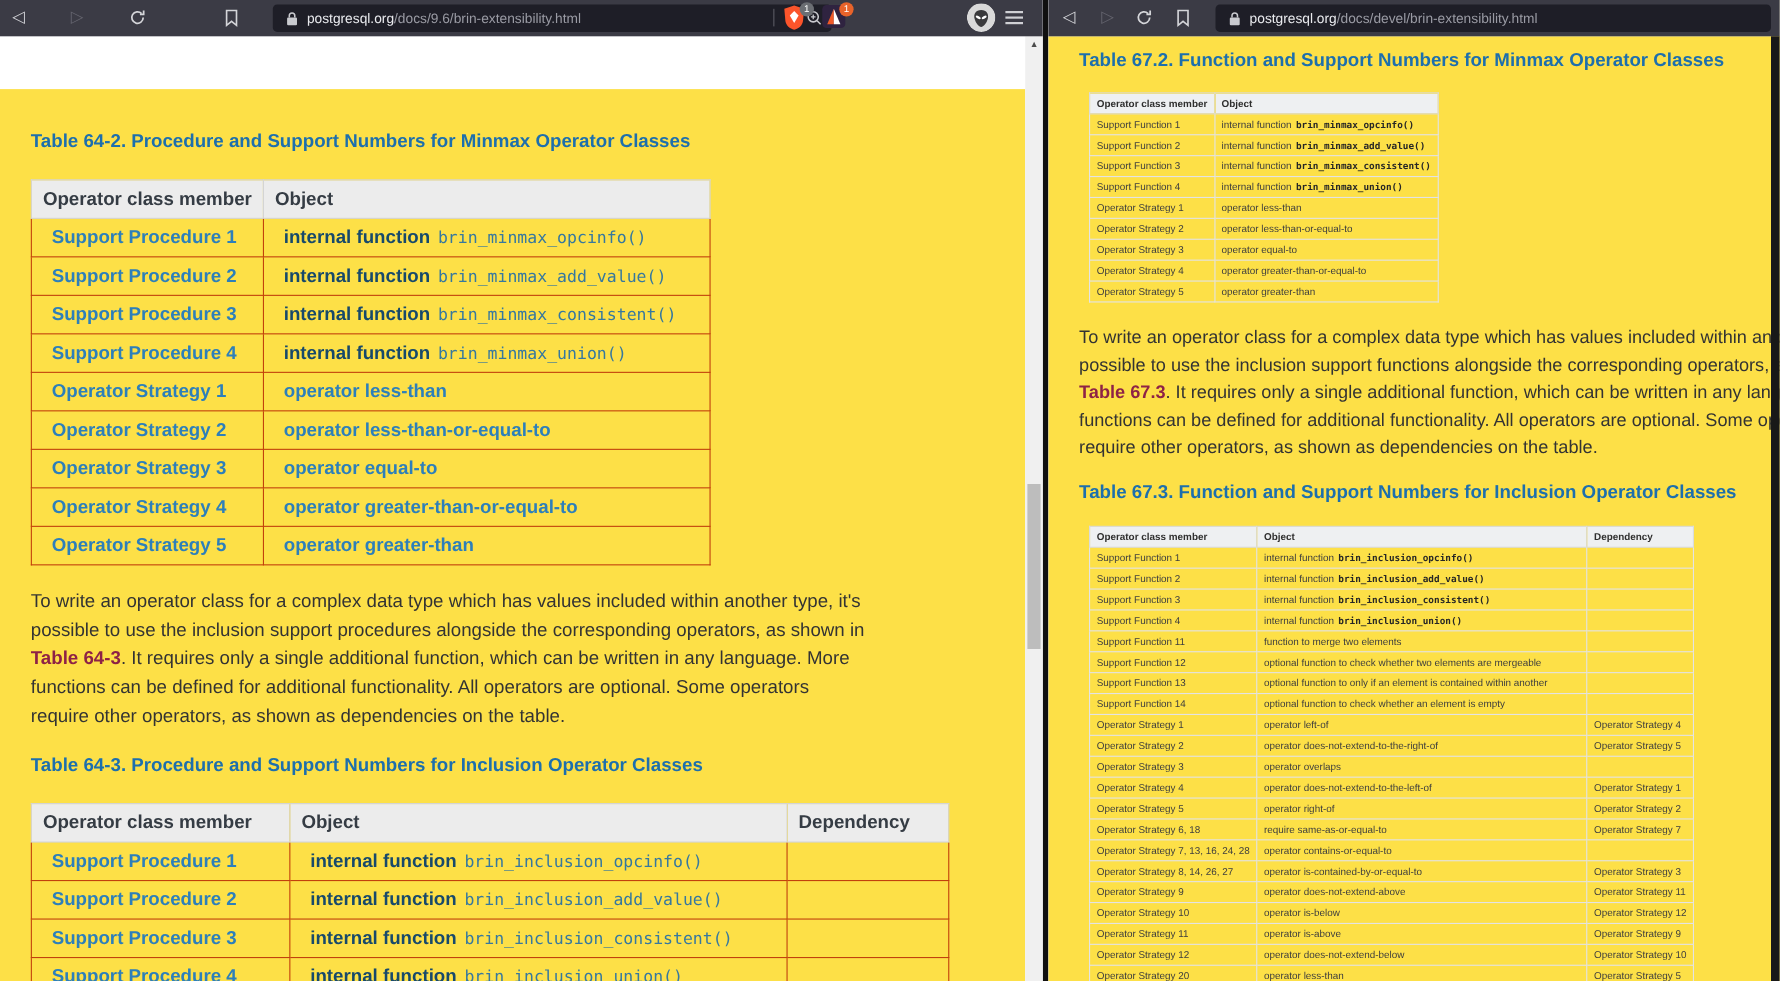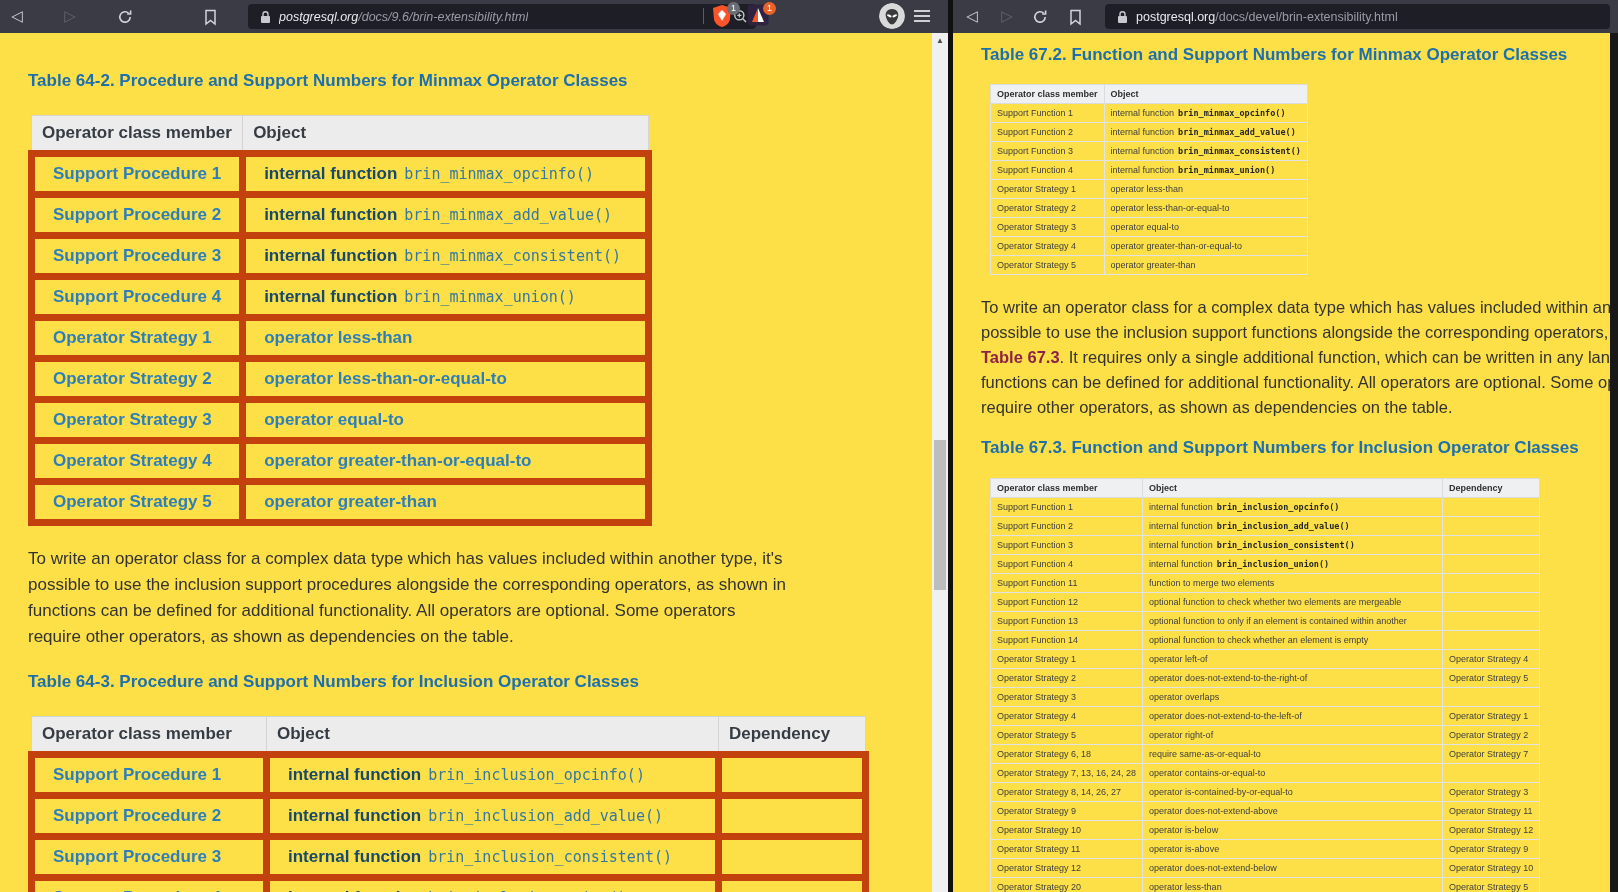--- a/index.html
+++ b/index.html
@@ -16,21 +16,21 @@
   .toolbar{position:absolute;top:0;left:0;right:0;height:33px;background:#3b3b45;z-index:5;}
   .tbtn{position:absolute;top:3px;width:26px;height:26px;color:#d4d5d9;
         font-size:15px;line-height:26px;text-align:center;cursor:default;}
   .tbtn.dim{color:#64646e;}
   .tbtn svg{vertical-align:middle;}
   .win-left .back{left:4px;} .win-left .fwd{left:57px;} .win-left .reload{left:112px;} .win-left .bmark{left:197px;}
   .win-right .back{left:6px;} .win-right .fwd{left:41px;} .win-right .reload{left:74px;} .win-right .bmark{left:109px;}
 
   .urlbar{position:absolute;top:4px;height:25px;background:#1e1e27;border-radius:4px;
           display:flex;align-items:center;}
-  .win-left .urlbar{left:248px;width:508px;font-style:italic;}
+  .win-left .urlbar{left:248px;width:508px;}
   .win-right .urlbar{left:152px;width:505px;}
   .lock{margin-left:12px;display:flex;align-items:center;}
   .url{font-size:12.5px;margin-left:8px;white-space:nowrap;overflow:hidden;}
   .dom{color:#e9eaee;} .path{color:#9a9ba4;}
   .zoomicon{margin-left:auto;margin-right:8px;display:flex;align-items:center;}
 
   .sep{position:absolute;left:703px;top:8px;width:1px;height:16px;background:#5a5a64;}
   .ext{position:absolute;top:4px;width:24px;height:24px;}
   .shield{left:711px;} .tri{left:747px;}
   .badge{position:absolute;top:-2px;right:-5px;min-width:13px;height:13px;border-radius:7px;
@@ -42,33 +42,33 @@
   .burger i{display:block;height:2px;background:#cfd0d4;margin-bottom:3px;}
 
   
   .scrollbar{position:absolute;top:33px;right:0;width:16px;bottom:0;background:#f0f0f0;z-index:4;}
   .sarrow{display:block;text-align:center;color:#4c4c4c;font-size:8px;line-height:15px;}
   .thumb{position:absolute;left:2px;width:12px;top:407px;height:150px;background:#bdbdbd;}
   .rstrip{position:absolute;top:33px;right:0;width:8px;bottom:0;background:#181818;z-index:6;}
 
   
   .page{position:absolute;top:33px;left:0;right:0;bottom:0;background:#fde047;overflow:hidden;}
-  .lpage{right:16px;padding:38px 0 0 28px;}
+  .lpage{right:16px;padding:38px 0 0 28px;margin-top:48px;}
   .rpage{padding:12px 0 0 28px;}
 
   .lh,.rh{margin:0;font-weight:bold;color:#1d6fad;font-size:17px;line-height:20px;white-space:nowrap;}
   .lpage .lh{margin-bottom:24px;}
   .lpage .lh.second{margin:22px 0 24px;}
   .rpage .rh{margin-bottom:19px;}
   .rpage .rh.second{margin:18px 0 20px;}
 
   table{border-collapse:collapse;table-layout:fixed;}
   .ltab th{background:#ececec;text-align:left;font-size:17px;color:#353c44;font-weight:bold;
            border:1px solid #d4d4d4;padding:0 10px;height:34px;white-space:nowrap;overflow:hidden;}
-  .ltab td{border:7px solid #c2410c;font-size:17px;padding:0 18px;height:34px;
+  .ltab td{border:1px solid #c2410c;font-size:17px;padding:0 18px;height:34px;
            white-space:nowrap;overflow:hidden;}
   .ltab td.mem{color:#2d7fba;font-weight:600;}
   .ltab .pl{color:#2d7fba;font-weight:600;}
   .ltab .ifb{color:#17496b;font-weight:bold;margin-right:7px;}
   .ltab .fn{font-family:"DejaVu Sans Mono",monospace;font-size:15px;color:#36789f;}
 
   .para{color:#333;}
   .lpage .para{margin-top:20px;font-size:17px;line-height:26px;}
   .rpage .para{margin-top:20px;font-size:16.5px;line-height:25px;width:637px;}
   .pline{white-space:nowrap;overflow:hidden;}
@@ -212,20 +212,21 @@
           </tr>
         </tbody>
     </table>
 
     <div class="para">
 
         <div class="pline"><span>To write an operator class for a complex data type which has values included within another type, it's</span></div>
 
         <div class="pline"><span>possible to use the inclusion support procedures alongside the corresponding operators, as shown in</span></div>
 
+        <div class="pline"><a class="mlink">Table 64-3</a><span>. It requires only a single additional function, which can be written in any language. More</span></div>
 
         <div class="pline"><span>functions can be defined for additional functionality. All operators are optional. Some operators</span></div>
 
         <div class="pline"><span>require other operators, as shown as dependencies on the table.</span></div>
       </div>
 
     <h2 class="lh second">Table 64-3. Procedure and Support Numbers for Inclusion Operator Classes</h2>
 
     <table class="ltab">
       <colgroup>

